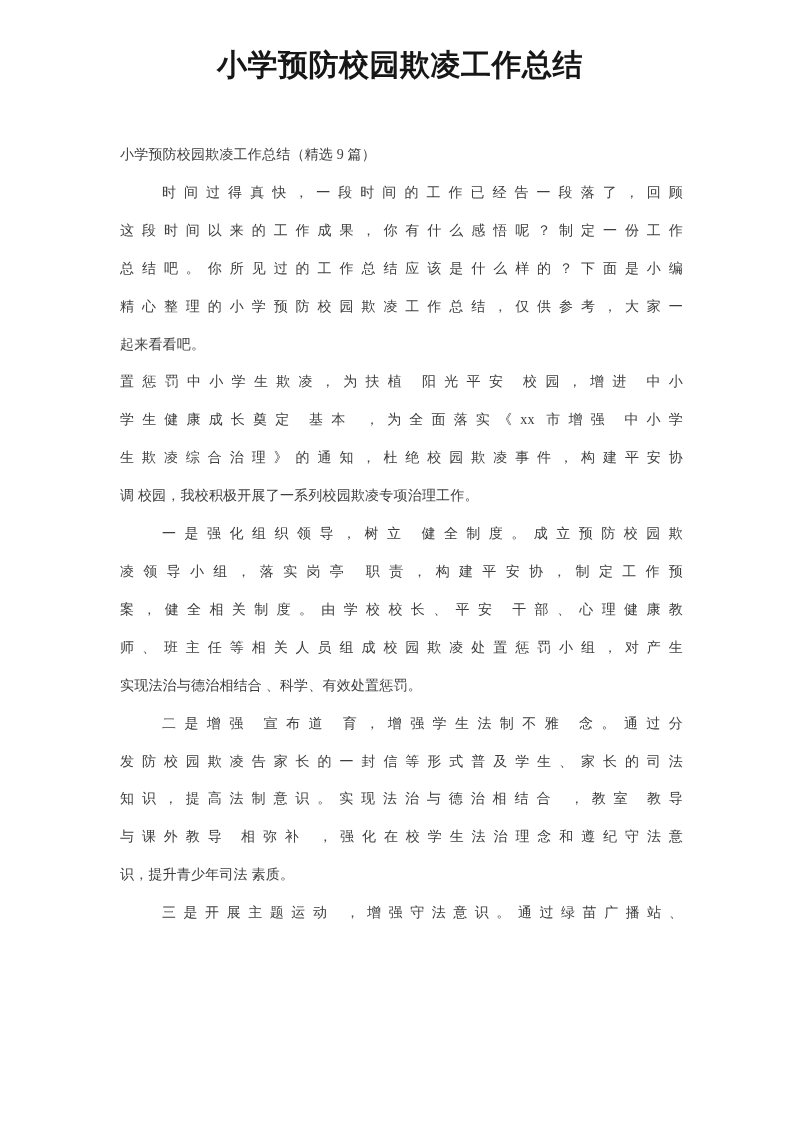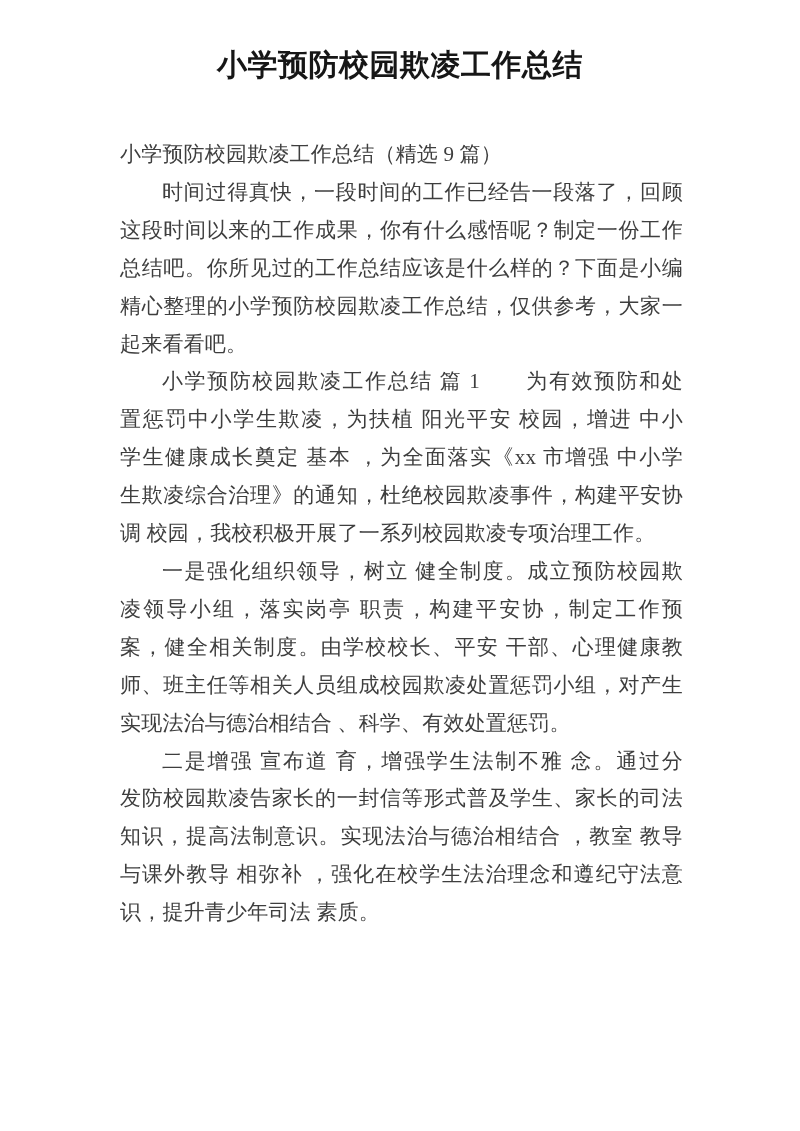--- a/index.html
+++ b/index.html
@@ -26,21 +26,21 @@
     padding-top: 45px;
     text-align: center;
     font-size: 30px;
     line-height: 40px;
     font-weight: 700;
     letter-spacing: 0.5px;
     color: var(--title-color);
   }
   .doc-body {
     margin: 51px 117px 8px 120px;
-    font-size: 21px;
+    font-size: 14px;
     line-height: 37.9px;
     color: var(--body-color);
     letter-spacing: 0.2px;
   }
   .line {
     text-align: justify;
     white-space: normal;
   }
   .line.fill {
     text-align-last: justify;
@@ -54,29 +54,29 @@
 
 <div class="page">
   <h1 class="doc-title">小学预防校园欺凌工作总结</h1>
   <div class="doc-body">
       <div class="line">小学预防校园欺凌工作总结（精选 9 篇）</div>
       <div class="line fill indent">时间过得真快，一段时间的工作已经告一段落了，回顾</div>
       <div class="line fill">这段时间以来的工作成果，你有什么感悟呢？制定一份工作</div>
       <div class="line fill">总结吧。你所见过的工作总结应该是什么样的？下面是小编</div>
       <div class="line fill">精心整理的小学预防校园欺凌工作总结，仅供参考，大家一</div>
       <div class="line">起来看看吧。</div>
-      <div class="line fill indent">小学预防校园欺凌工作总结 篇 1　　为有效预防和处</div>
       <div class="line fill">置惩罚中小学生欺凌，为扶植 阳光平安 校园，增进 中小</div>
       <div class="line fill">学生健康成长奠定 基本 ，为全面落实《xx 市增强 中小学</div>
       <div class="line fill">生欺凌综合治理》的通知，杜绝校园欺凌事件，构建平安协</div>
       <div class="line">调 校园，我校积极开展了一系列校园欺凌专项治理工作。</div>
       <div class="line fill indent">一是强化组织领导，树立 健全制度。成立预防校园欺</div>
       <div class="line fill">凌领导小组，落实岗亭 职责，构建平安协，制定工作预</div>
       <div class="line fill">案，健全相关制度。由学校校长、平安 干部、心理健康教</div>
       <div class="line fill">师、班主任等相关人员组成校园欺凌处置惩罚小组，对产生</div>
       <div class="line">实现法治与德治相结合 、科学、有效处置惩罚。</div>
       <div class="line fill indent">二是增强 宣布道 育，增强学生法制不雅 念。通过分</div>
       <div class="line fill">发防校园欺凌告家长的一封信等形式普及学生、家长的司法</div>
       <div class="line fill">知识，提高法制意识。实现法治与德治相结合 ，教室 教导</div>
       <div class="line fill">与课外教导 相弥补 ，强化在校学生法治理念和遵纪守法意</div>
       <div class="line">识，提升青少年司法 素质。</div>
+      <div class="line fill indent">三是开展主题运动 ，增强守法意识。通过绿苗广播站、</div>
     </div>
 </div>
 
 </body></html>

